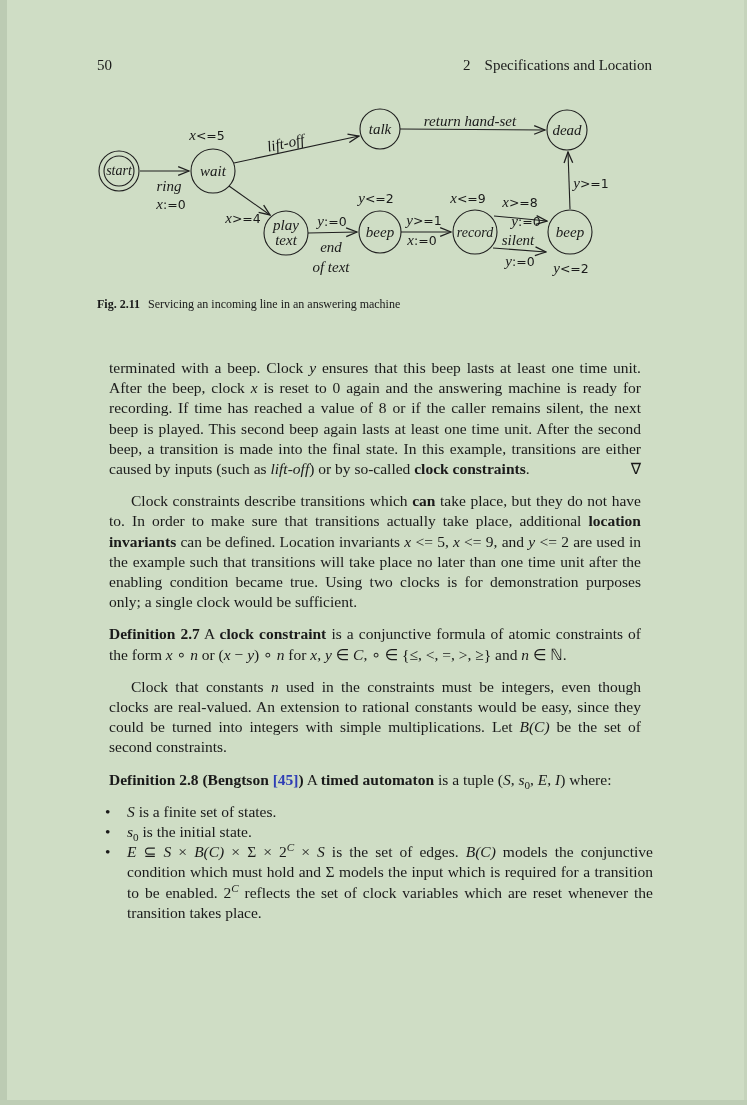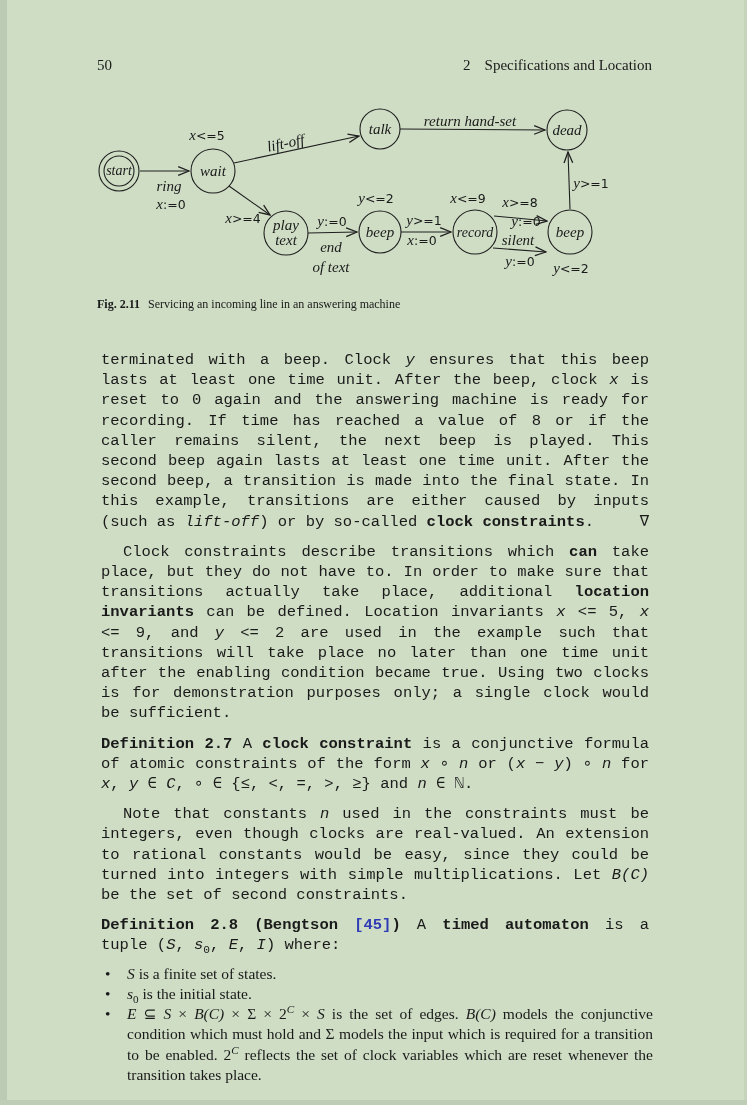--- a/index.html
+++ b/index.html
@@ -9,21 +9,21 @@
   .edge-r{position:absolute;right:0;top:0;width:3px;height:100%;background:#c6d4bc;}
   .edge-b{position:absolute;left:0;bottom:0;width:100%;height:5px;background:#becdb5;}
   .hdr{position:absolute;top:57px;left:97px;width:555px;display:flex;
        justify-content:space-between;font-size:15px;}
   .hdr .chap .num{margin-right:14px;}
   .fig{position:absolute;top:95px;left:88px;}
   .caption{position:absolute;top:297px;left:97px;width:555px;font-size:12px;}
   .caption .lbl{font-weight:bold;margin-right:8px;}
   .content{position:absolute;top:346px;left:97px;width:556px;
            font-size:15.5px;line-height:20.2px;text-align:justify;}
-  .content p{margin:4px;font-family:Liberation Mono, monospace;}
+  .content p{margin:12px;}
   p.ind{text-indent:22px;}
   .gap{margin-top:10px !important;}
   .b{font-weight:bold;} .i{font-style:italic;}
   .ref{color:#2e3db5;} .bref{color:#2e3db5;font-weight:bold;}
   .sub{vertical-align:sub;font-size:0.72em;line-height:0;}
   .supi{vertical-align:super;font-size:0.72em;font-style:italic;line-height:0;}
   .nabla{float:right;}
   ul.blt{margin:8px 0 0 0;padding:0;list-style:none;}
   ul.blt li{position:relative;padding-left:30px;margin:0;}
   ul.blt li .mk{position:absolute;left:8px;top:0;}
@@ -124,21 +124,21 @@
   </svg>
 
   <div class="caption">
     <span class="lbl">Fig. 2.11</span><span>Servicing an incoming line in an answering machine</span>
   </div>
 
   <div class="content">
     <p><span>terminated with a beep. Clock </span><span class="i">y</span><span> ensures that this beep lasts at least one time unit. After the beep, clock </span><span class="i">x</span><span> is reset to 0 again and the answering machine is ready for recording. If time has reached a value of 8 or if the caller remains silent, the next beep is played. This second beep again lasts at least one time unit. After the second beep, a transition is made into the final state. In this example, transitions are either caused by inputs (such as </span><span class="i">lift-off</span><span>) or by so-called </span><span class="b">clock constraints</span><span>. </span><span class="nabla">∇</span></p>
     <p class="ind gap"><span>Clock constraints describe transitions which </span><span class="b">can</span><span> take place, but they do not have to. In order to make sure that transitions actually take place, additional </span><span class="b">location invariants</span><span> can be defined. Location invariants </span><span class="i">x</span><span> &lt;= 5, </span><span class="i">x</span><span> &lt;= 9, and </span><span class="i">y</span><span> &lt;= 2 are used in the example such that transitions will take place no later than one time unit after the enabling condition became true. Using two clocks is for demonstration purposes only; a single clock would be sufficient.</span></p>
     <p class="gap"><span class="b">Definition 2.7</span><span>  A </span><span class="b">clock constraint</span><span> is a conjunctive formula of atomic constraints of the form </span><span class="i">x</span><span> ∘ </span><span class="i">n</span><span> or (</span><span class="i">x</span><span> − </span><span class="i">y</span><span>) ∘ </span><span class="i">n</span><span> for </span><span class="i">x</span><span>, </span><span class="i">y</span><span> ∈ </span><span class="i">C</span><span>, ∘ ∈ {≤, &lt;, =, &gt;, ≥} and </span><span class="i">n</span><span> ∈ ℕ.</span></p>
-    <p class="ind gap"><span>Note that constants </span><span class="i">n</span><span> used in the constraints must be integers, even though clocks are real-valued. An extension to rational constants would be easy, since they could be turned into integers with simple multiplications. Let </span><span class="i">B(C)</span><span> be the set of second constraints.</span></p>
+    <p class="ind gap"><span>Clock that constants </span><span class="i">n</span><span> used in the constraints must be integers, even though clocks are real-valued. An extension to rational constants would be easy, since they could be turned into integers with simple multiplications. Let </span><span class="i">B(C)</span><span> be the set of second constraints.</span></p>
     <p class="gap"><span class="b">Definition 2.8 (Bengtson </span><span class="bref">[45]</span><span class="b">)</span><span> A </span><span class="b">timed automaton</span><span> is a tuple (</span><span class="i">S</span><span>, </span><span class="i">s</span><span class="sub">0</span><span>, </span><span class="i">E</span><span>, </span><span class="i">I</span><span>) where:</span></p>
     <ul class="blt">
       <li><span class="mk">•</span><span><span class="i">S</span><span> is a finite set of states.</span></span></li>
       <li><span class="mk">•</span><span><span class="i">s</span><span class="sub">0</span><span> is the initial state.</span></span></li>
       <li><span class="mk">•</span><span><span class="i">E</span><span> ⊆ </span><span class="i">S</span><span> × </span><span class="i">B(C)</span><span> × Σ × 2</span><span class="supi">C</span><span> × </span><span class="i">S</span><span> is the set of edges. </span><span class="i">B(C)</span><span> models the conjunctive condition which must hold and Σ models the input which is required for a transition to be enabled. 2</span><span class="supi">C</span><span> reflects the set of clock variables which are reset whenever the transition takes place.</span></span></li>
     </ul>
   </div>
 </div>
 
 </body></html>

